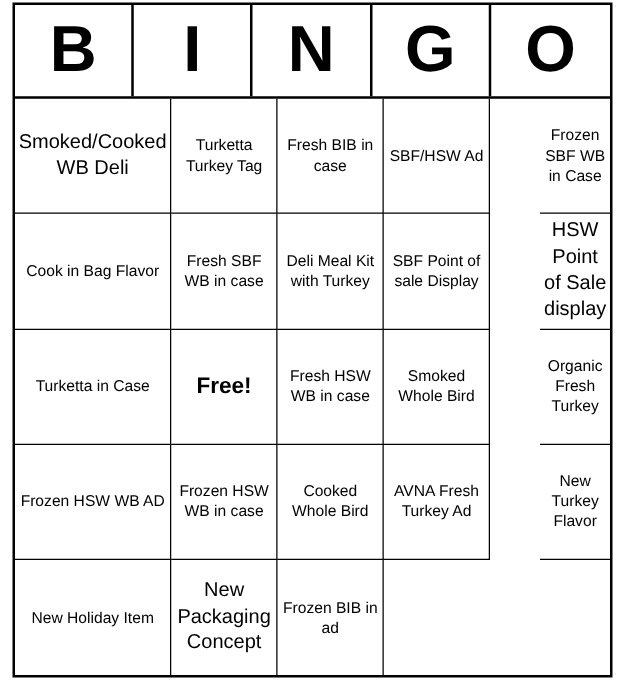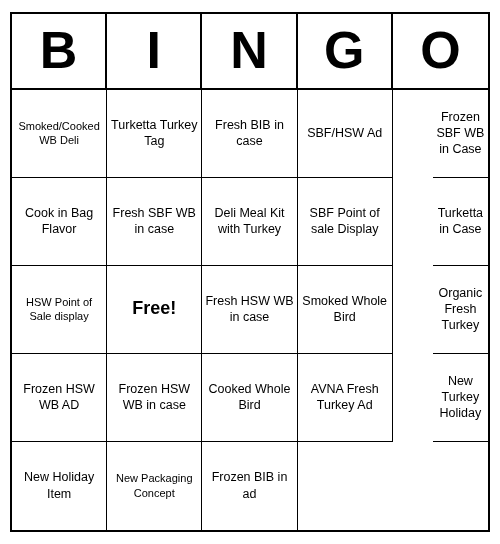--- a/index.html
+++ b/index.html
@@ -55,21 +55,21 @@
       margin-left: 40px;
     }
     .bingo-cell:nth-child(n+21) {
       border-bottom: none;
     }
     .bingo-cell.free {
       font-size: 18px;
       font-weight: bold;
     }
     .bingo-cell.small-text {
-      font-size: 11px;
+      font-size: 16px;
     }
   </style>
 </head>
 <body>
 
 <div class="bingo-card">
   <div class="bingo-header">
   <div class="bingo-letter">B</div>
       <div class="bingo-letter">I</div>
       <div class="bingo-letter">N</div>
@@ -79,28 +79,28 @@
   <div class="bingo-grid">
   <div class="bingo-cell small-text">Smoked/Cooked WB Deli</div>
       <div class="bingo-cell">Turketta Turkey Tag</div>
       <div class="bingo-cell">Fresh BIB in case</div>
       <div class="bingo-cell">SBF/HSW Ad</div>
       <div class="bingo-cell">Frozen SBF WB in Case</div>
       <div class="bingo-cell">Cook in Bag Flavor</div>
       <div class="bingo-cell">Fresh SBF WB in case</div>
       <div class="bingo-cell">Deli Meal Kit with Turkey</div>
       <div class="bingo-cell">SBF Point of sale Display</div>
+      <div class="bingo-cell small-text">HSW Point of Sale display</div>
       <div class="bingo-cell">Turketta in Case</div>
-      <div class="bingo-cell small-text">HSW Point of Sale display</div>
       <div class="bingo-cell free">Free!</div>
       <div class="bingo-cell">Fresh HSW WB in case</div>
       <div class="bingo-cell">Smoked Whole Bird</div>
       <div class="bingo-cell">Organic Fresh Turkey</div>
       <div class="bingo-cell">Frozen HSW WB AD</div>
       <div class="bingo-cell">Frozen HSW WB in case</div>
       <div class="bingo-cell">Cooked Whole Bird</div>
       <div class="bingo-cell">AVNA Fresh Turkey Ad</div>
-      <div class="bingo-cell">New Turkey Holiday</div>
+      <div class="bingo-cell">New Turkey Flavor</div>
       <div class="bingo-cell">New Holiday Item</div>
       <div class="bingo-cell small-text">New Packaging Concept</div>
       <div class="bingo-cell">Frozen BIB in ad</div>
     </div>
 </div>
 
 </body></html>

